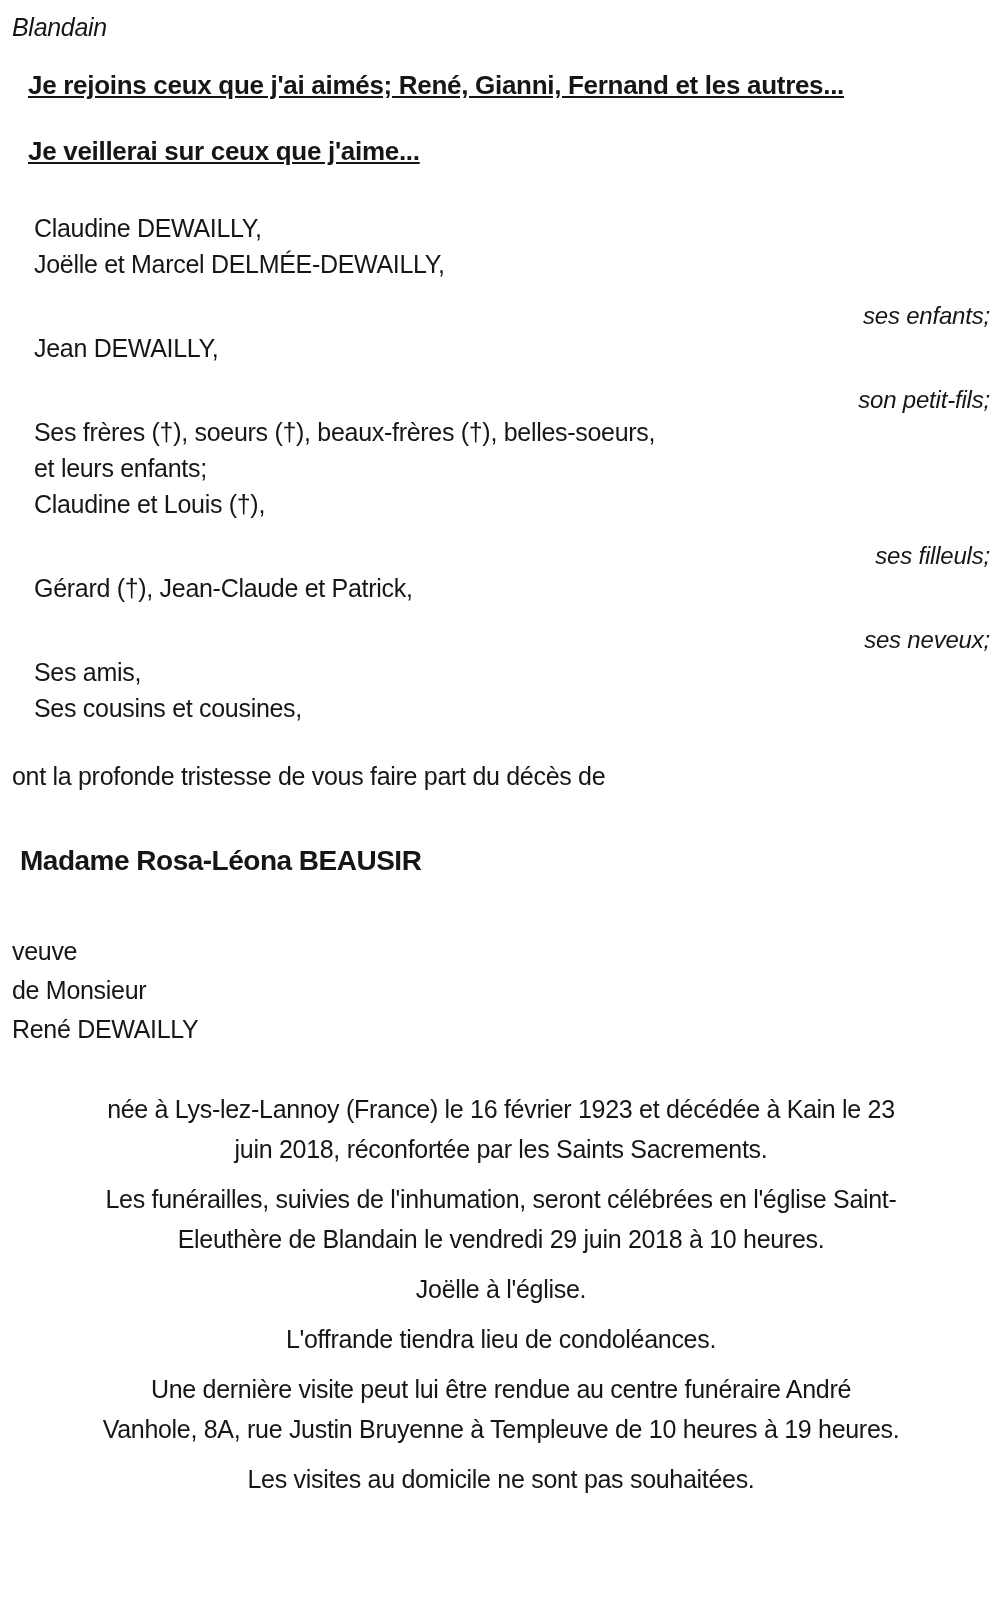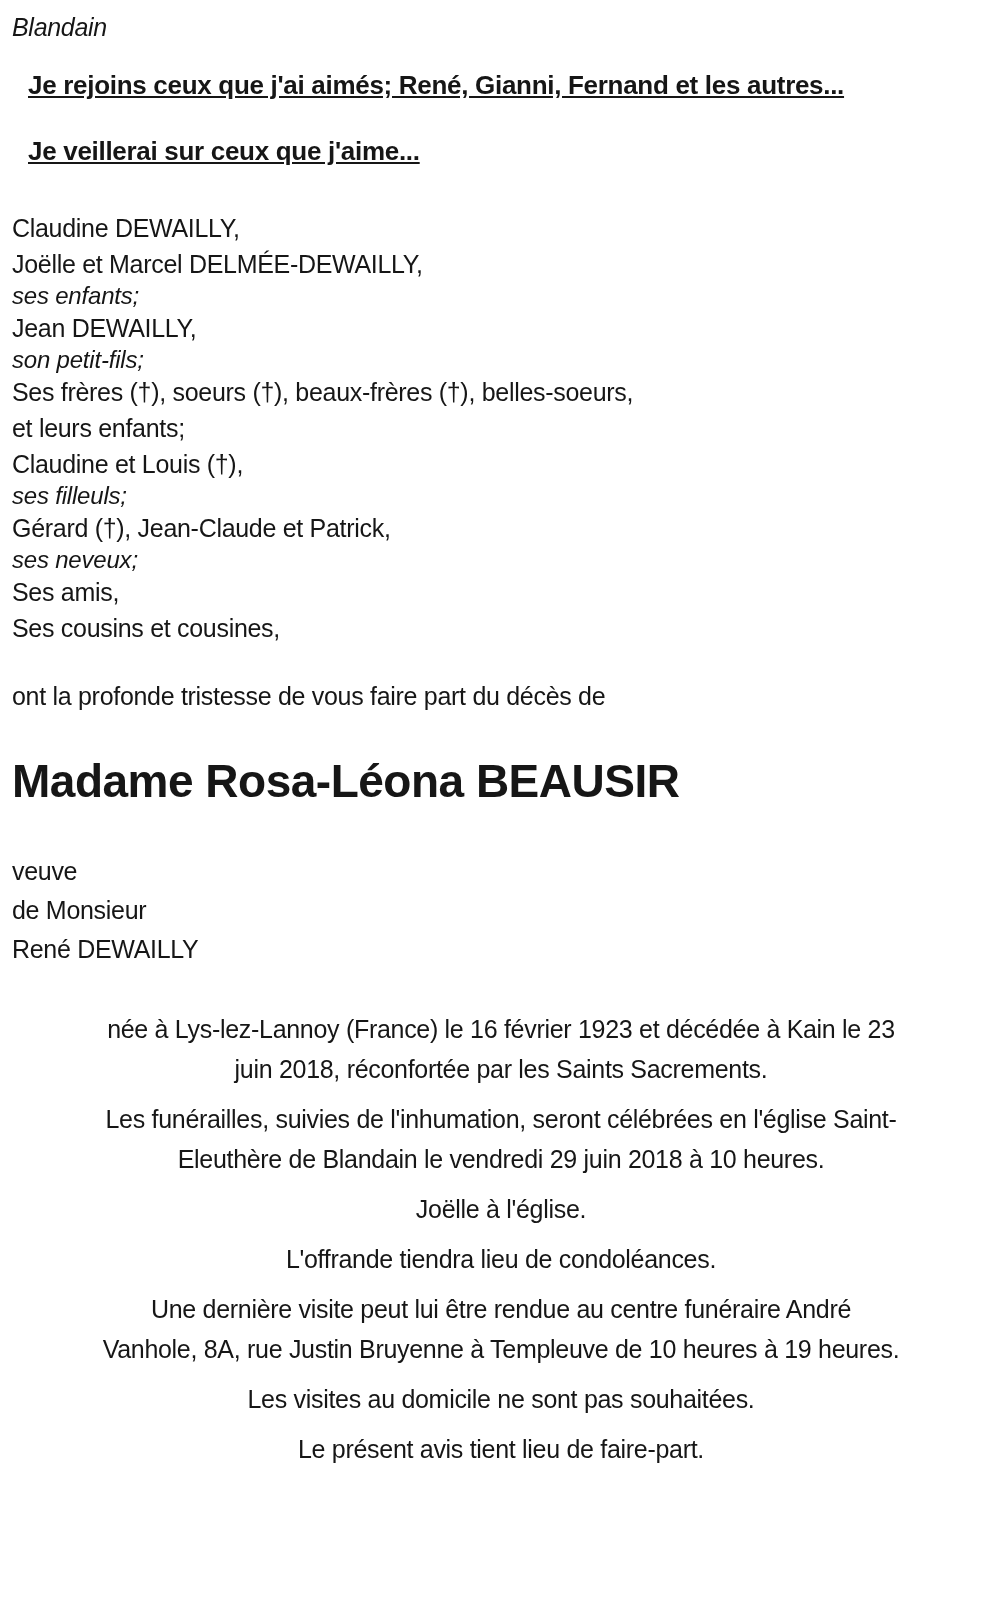--- a/index.html
+++ b/index.html
@@ -35,36 +35,39 @@
     letter-spacing: -0.3px;
     text-decoration: underline;
   }
   .family-list {
     margin-top: 34px;
   }
   .name-line {
     font-size: 25px;
     line-height: 36px;
     letter-spacing: -0.3px;
+    margin-left: 22px;
   }
   .relation-line {
     font-size: 24px;
     line-height: 28px;
     font-style: italic;
+    text-align: right;
     letter-spacing: -0.2px;
+    margin-top: 20px;
   }
   .announcement {
     margin: 30px 0 0 0;
     font-size: 25px;
     line-height: 40px;
     letter-spacing: -0.3px;
   }
   .deceased-name {
-    margin: 40px 0 0 0;
-    font-size: 46px;
+    margin: 40px 0 0 8px;
+    font-size: 28px;
     line-height: 50px;
     font-weight: bold;
     letter-spacing: -0.5px;
   }
   .widow-block {
     margin-top: 46px;
   }
   .widow-block div {
     font-size: 25px;
     line-height: 39px;
@@ -123,16 +126,15 @@
   <div class="details">
     <p>née à Lys-lez-Lannoy (France) le 16 février 1923 et décédée à Kain le 23
 juin 2018, réconfortée par les Saints Sacrements.</p>
     <p>Les funérailles, suivies de l'inhumation, seront célébrées en l'église Saint-
 Eleuthère de Blandain le vendredi 29 juin 2018 à 10 heures.</p>
     <p>Joëlle à l'église.</p>
     <p>L'offrande tiendra lieu de condoléances.</p>
     <p>Une dernière visite peut lui être rendue au centre funéraire André
 Vanhole, 8A, rue Justin Bruyenne à Templeuve de 10 heures à 19 heures.</p>
     <p>Les visites au domicile ne sont pas souhaitées.</p>
-    <p>Le présent avis tient lieu de faire-part.</p>
   </div>
 
 </div>
 
 </body></html>

